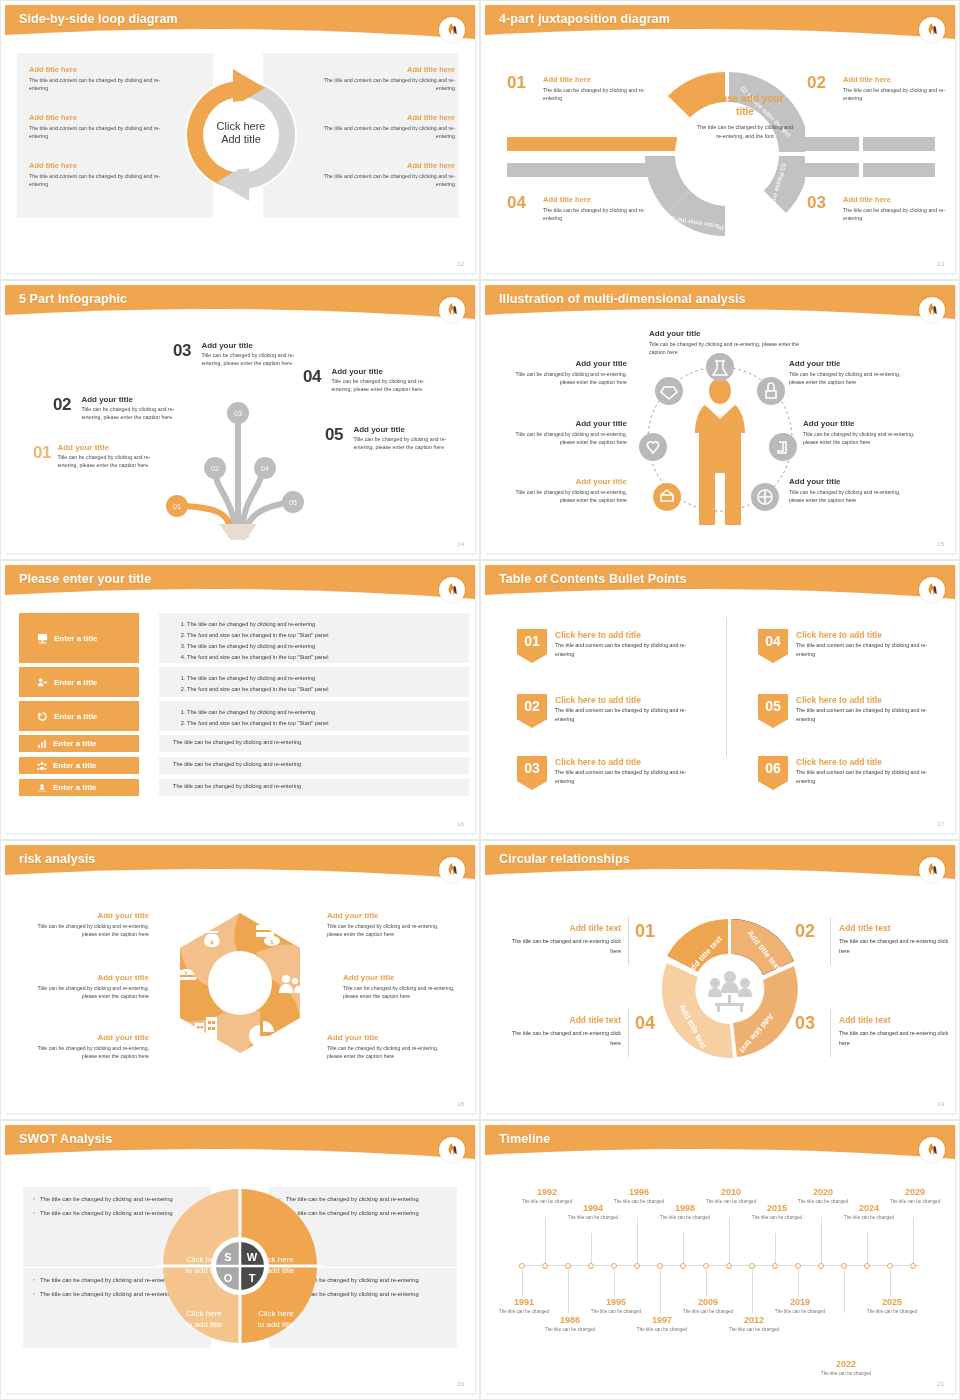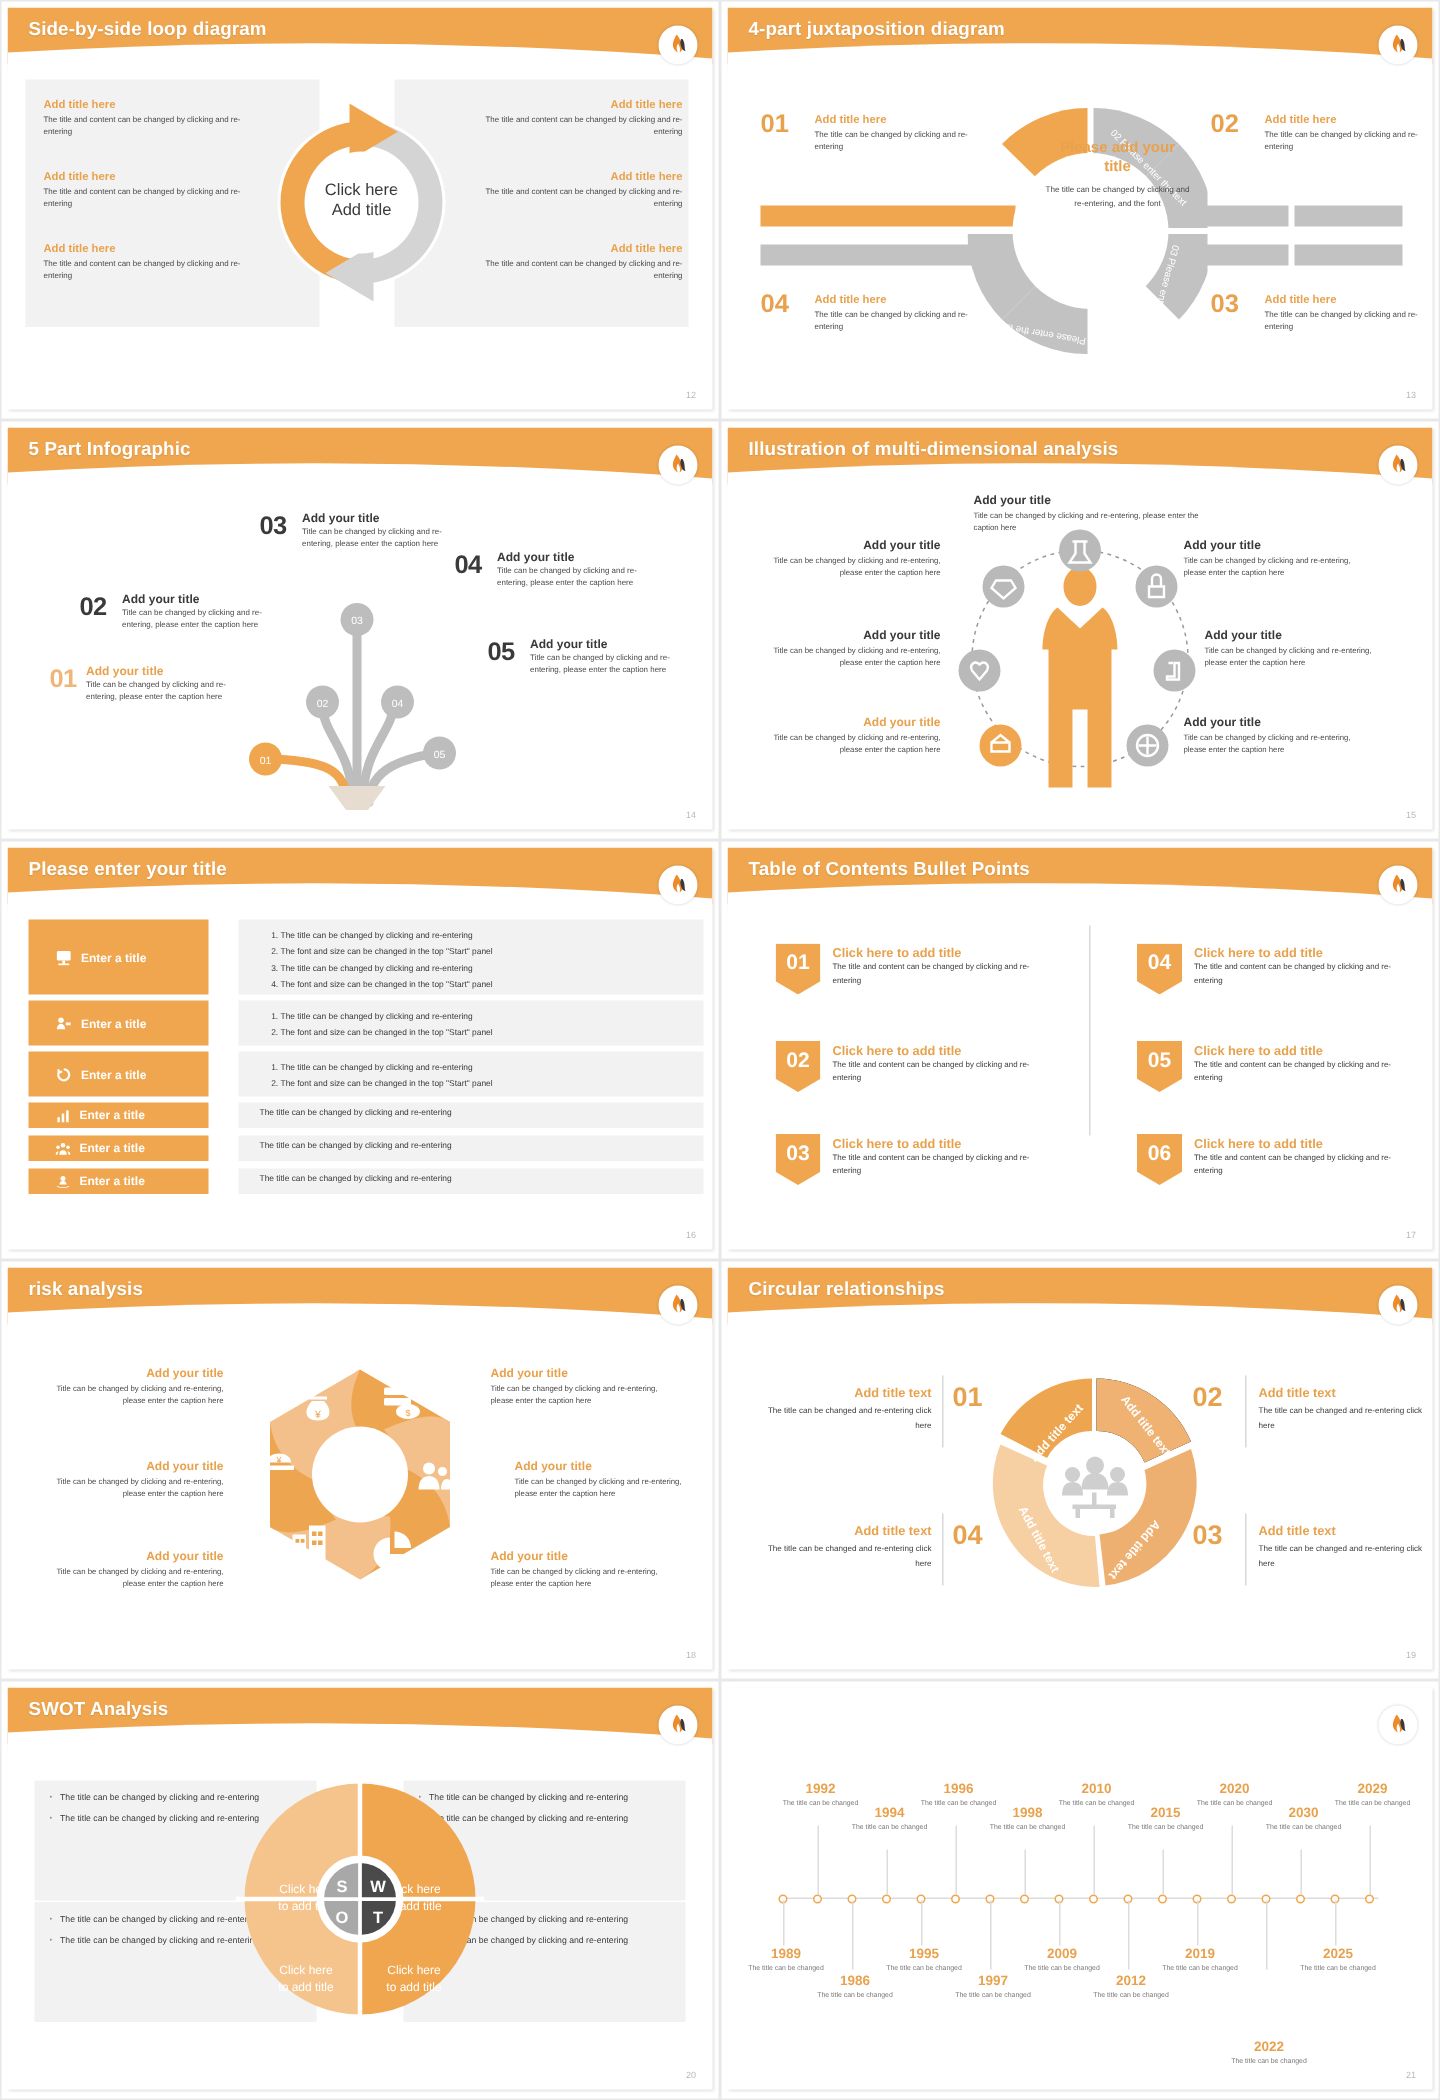--- a/index.html
+++ b/index.html
@@ -784,20 +784,27 @@
     <text x="71" y="99" text-anchor="middle" font-size="11" fill="#fff" font-weight="bold" font-family="Liberation Sans">O</text>
     <text x="95" y="99" text-anchor="middle" font-size="11" fill="#fff" font-weight="bold" font-family="Liberation Sans">T</text>
   </svg>
 
   <div class="pg">20</div>
 </div>
     </div>
 
 <div class="slide">
       <div class="inner">
+  <div class="hdr">
+    <div class="hdr-bg"></div>
+    <svg class="hdr-curve" viewBox="0 0 470 22" preserveAspectRatio="none">
+      <path d="M0,22 L0,10 Q235,-4 470,14 L470,22 Z" fill="#ffffff"></path>
+          </svg>
+    <div class="hdr-title">Timeline</div>
+  </div>
   <div class="logo">
     <svg width="18" height="18" viewBox="0 0 18 18">
             <path d="M8 2 C6 6 5 8 6 11 C7 13 9 14 9 14 C9 14 7 11 9 8 C10 10 11 11 10 14 C12 13 13 10 12 7 C11 9 11 5 8 2 Z" fill="#ef8a2a"></path>
             <path d="M11 5 C10 8 11 10 12 12 C13 13 14 13 14 13 C13 11 14 8 12 5 Z" fill="#3a3a3a"></path>
           </svg>
   </div>
 
   <div class="tl-line"></div>
 
   <div class="tl-dot" style="left:34px;"></div>
@@ -860,30 +867,30 @@
         </div>
   <div class="tl-lab" style="left:266px;top:78px;">
           <div class="y">2015</div>
           <div class="d">The title can be changed</div>
         </div>
   <div class="tl-lab" style="left:312px;top:62px;">
           <div class="y">2020</div>
           <div class="d">The title can be changed</div>
         </div>
   <div class="tl-lab" style="left:358px;top:78px;">
-          <div class="y">2030</div>
+          <div class="y">2024</div>
           <div class="d">The title can be changed</div>
         </div>
   <div class="tl-lab" style="left:404px;top:62px;">
           <div class="y">2029</div>
           <div class="d">The title can be changed</div>
         </div>
 
   <div class="tl-lab" style="left:13px;top:172px;">
-          <div class="y">1989</div>
+          <div class="y">1991</div>
           <div class="d">The title can be changed</div>
         </div>
   <div class="tl-lab" style="left:59px;top:190px;">
           <div class="y">1986</div>
           <div class="d">The title can be changed</div>
         </div>
   <div class="tl-lab" style="left:105px;top:172px;">
           <div class="y">1995</div>
           <div class="d">The title can be changed</div>
         </div>

